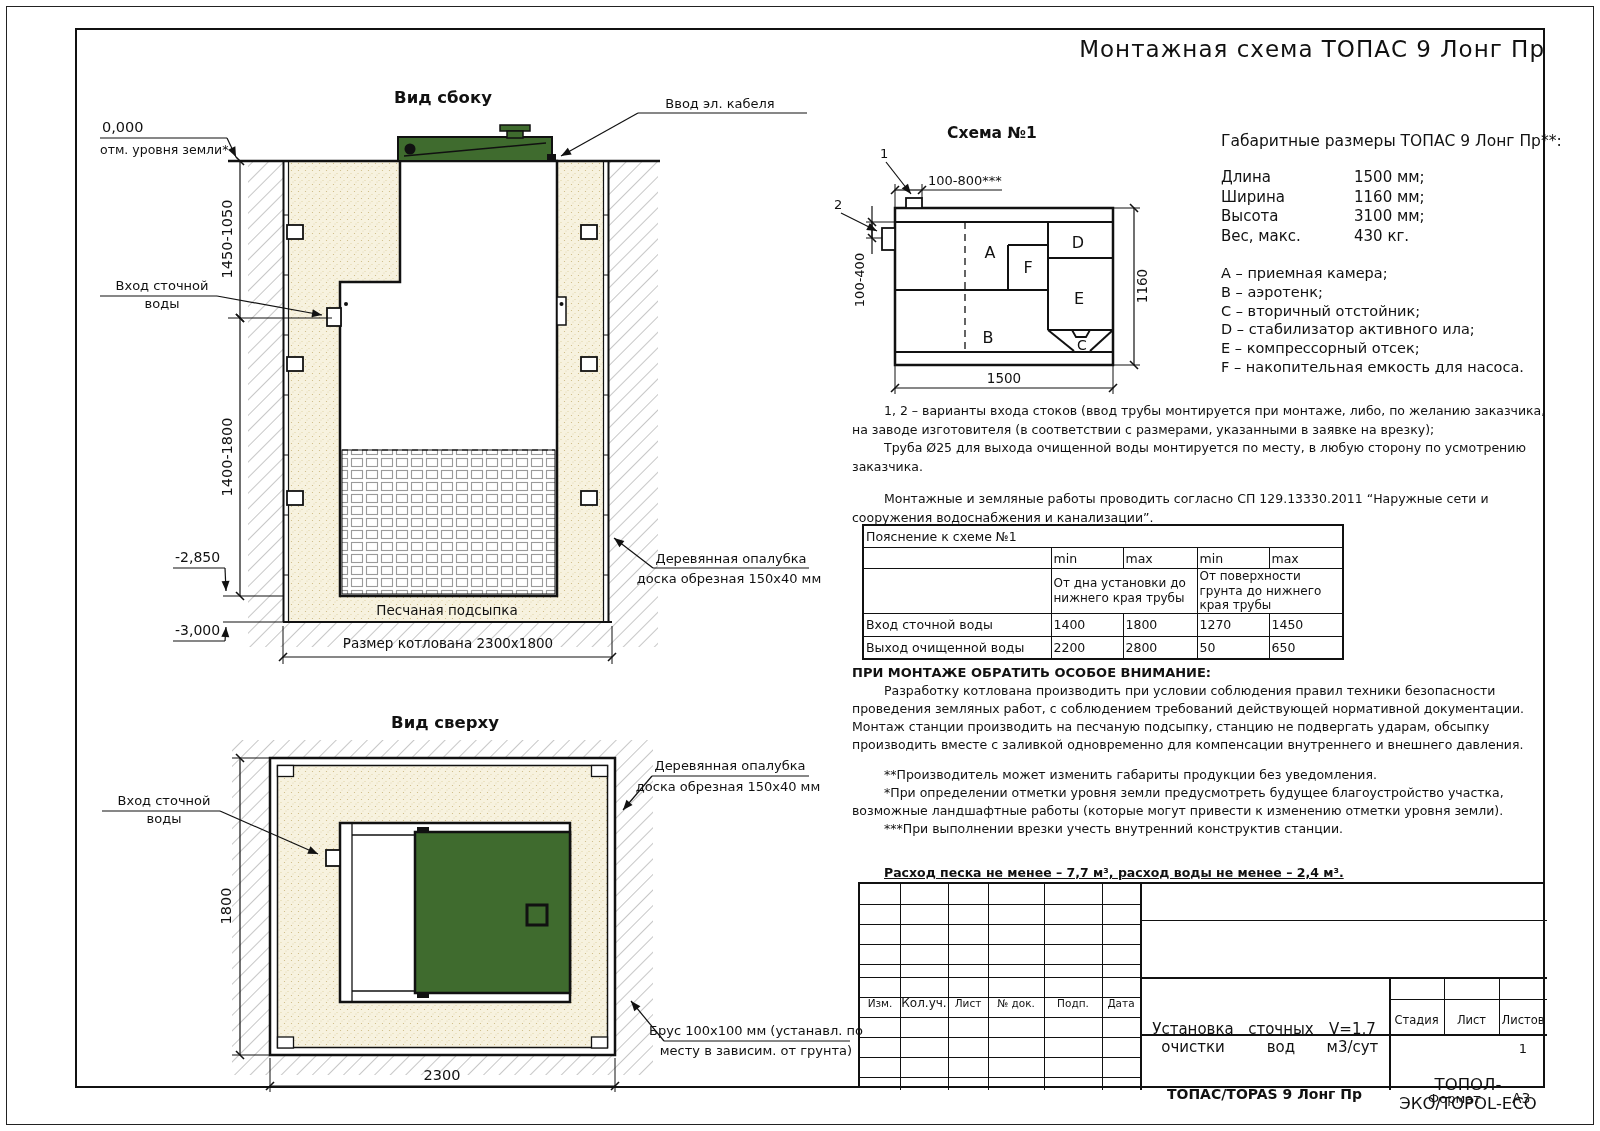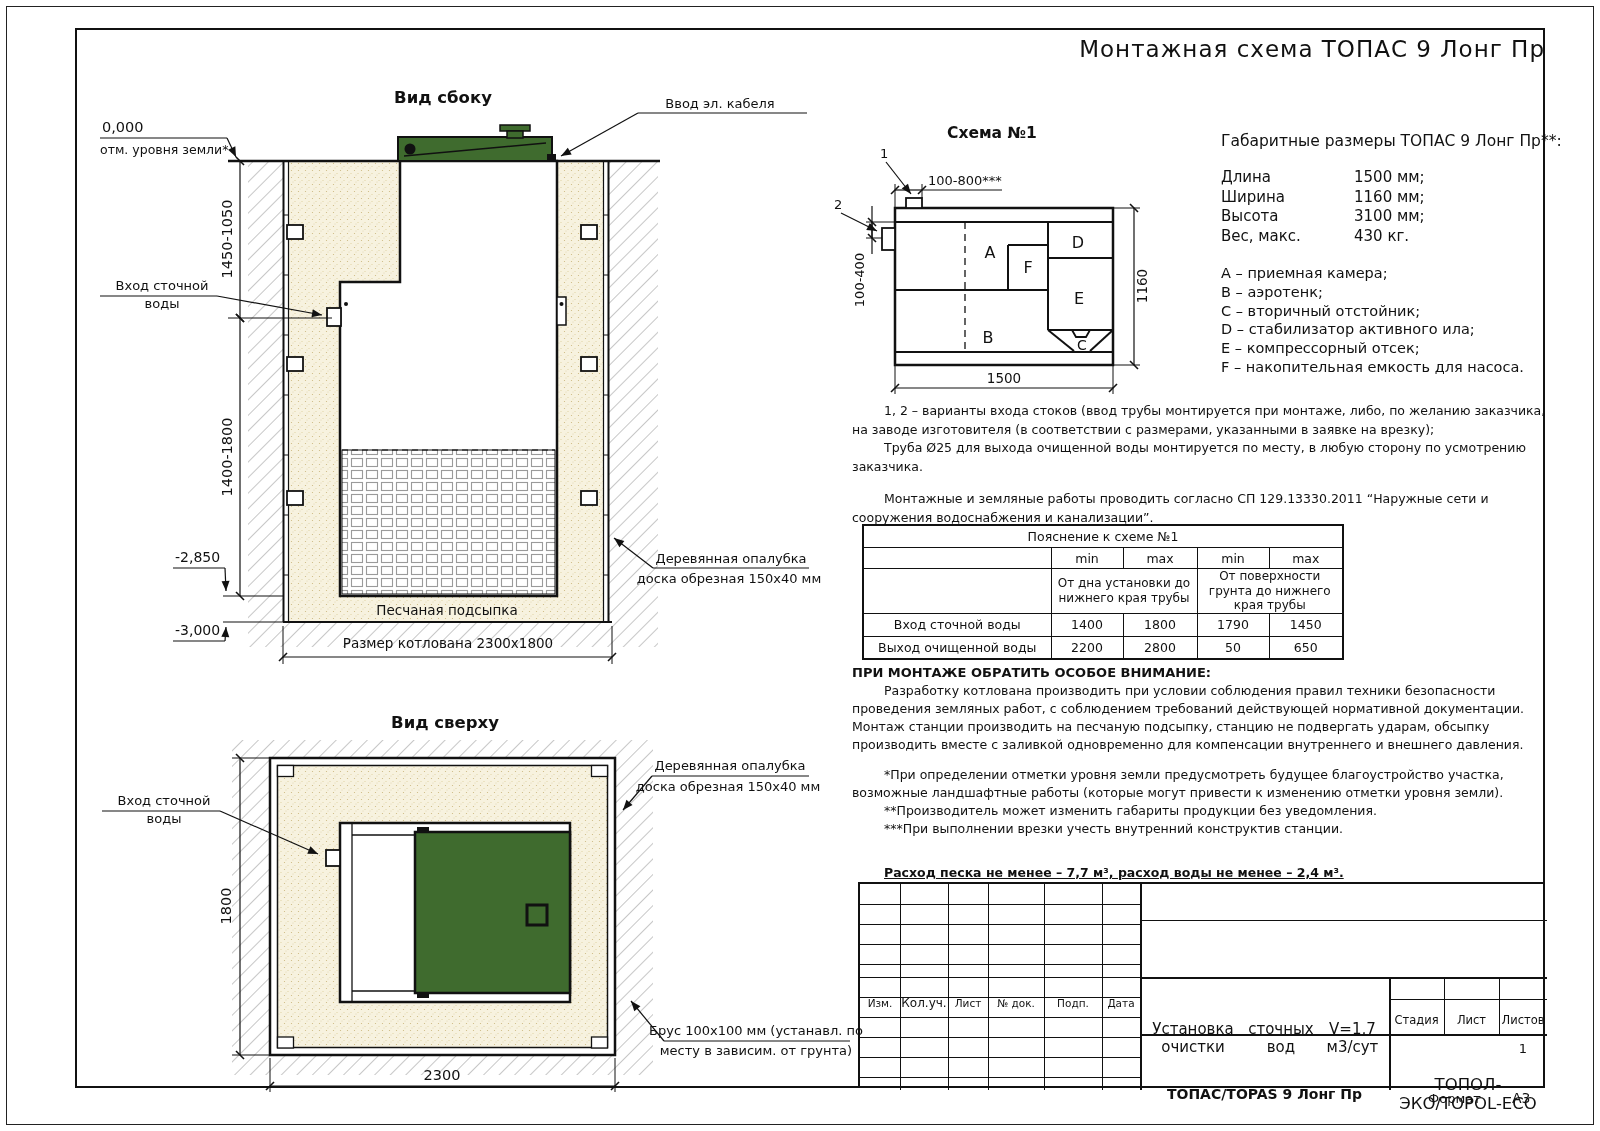--- a/index.html
+++ b/index.html
@@ -18,21 +18,21 @@
   .specs-heading{font-size:15.5px;}
   .spec-rows{margin-top:18px;}
   .spec-row{line-height:19.5px;}
   .spec-label{display:inline-block;width:133px;}
   .legend{margin-top:18px;}
   .legend-item{line-height:18.8px;font-size:14.5px;}
   .notes{position:absolute;left:852px;top:402px;width:706px;font-size:12.5px;line-height:18.5px;}
   .indent{text-indent:32px;}
   .notes .n3{margin-top:14px;}
   .exp-table{position:absolute;left:862px;top:524px;border-collapse:collapse;table-layout:fixed;}
-  .exp-table td{border:1.4px solid #111;font-size:12.5px;text-align:center;vertical-align:middle;padding:0 2px;}
+  .exp-table td{border:1.4px solid #111;font-size:12.5px;text-align:left;vertical-align:middle;padding:0 2px;}
   .exp-table{border:2px solid #111;}
   .exp-table .grp{font-size:12px;line-height:14.5px;height:40px;}
   .attention{position:absolute;left:852px;top:664px;width:704px;font-size:12.5px;line-height:18px;}
   .attention .hd{font-weight:bold;font-size:13px;}
   .attention .fns{margin-top:12px;}
   .attention .cons{margin-top:26px;text-decoration:underline;font-weight:600;}
   
   .tblock{position:absolute;left:858px;top:882px;width:687px;height:206px;border:2px solid #111;box-sizing:border-box;}
   .hl,.vl{position:absolute;background:#111;}
   .cell{position:absolute;display:flex;align-items:center;justify-content:center;text-align:center;margin-top:32px;}
@@ -379,39 +379,39 @@
     </tr>
     <tr>
       <td></td>
       <td colspan="2" class="grp">От дна установки до нижнего края трубы</td>
       <td colspan="2" class="grp">От поверхности грунта до нижнего края трубы</td>
     </tr>
     <tr style="height:23px">
       <td>Вход сточной воды</td>
       <td>1400</td>
       <td>1800</td>
-      <td>1790</td>
+      <td>1270</td>
       <td>1450</td>
     </tr>
     <tr style="height:23px">
       <td>Выход очищенной воды</td>
       <td>2200</td>
       <td>2800</td>
       <td>50</td>
       <td>650</td>
     </tr>
   </tbody>
     </table>
 
   <div class="attention">
     <div class="hd">ПРИ МОНТАЖЕ ОБРАТИТЬ ОСОБОЕ ВНИМАНИЕ:</div>
     <div class="indent">Разработку котлована производить при условии соблюдения правил техники безопасности проведения земляных работ, с соблюдением требований действующей нормативной документации. Монтаж станции производить на песчаную подсыпку, станцию не подвергать ударам, обсыпку производить вместе с заливкой одновременно для компенсации внутреннего и внешнего давления.</div>
     <div class="fns">
+      <div class="indent">**Производитель может изменить габариты продукции без уведомления.</div>
       <div class="indent">*При определении отметки уровня земли предусмотреть будущее благоустройство участка, возможные ландшафтные работы (которые могут привести к изменению отметки уровня земли).</div>
-      <div class="indent">**Производитель может изменить габариты продукции без уведомления.</div>
       <div class="indent">***При выполнении врезки учесть внутренний конструктив станции.</div>
     </div>
     <div class="cons indent">Расход песка не менее – 7,7 м³, расход воды не менее – 2,4 м³.</div>
   </div>
 
   <div class="tblock">
 
     <div class="vl" style="left:40px;top:0;width:1.4px;height:206px"></div>
     <div class="vl" style="left:88px;top:0;width:1.4px;height:206px"></div>
     <div class="vl" style="left:128px;top:0;width:1.4px;height:206px"></div>

